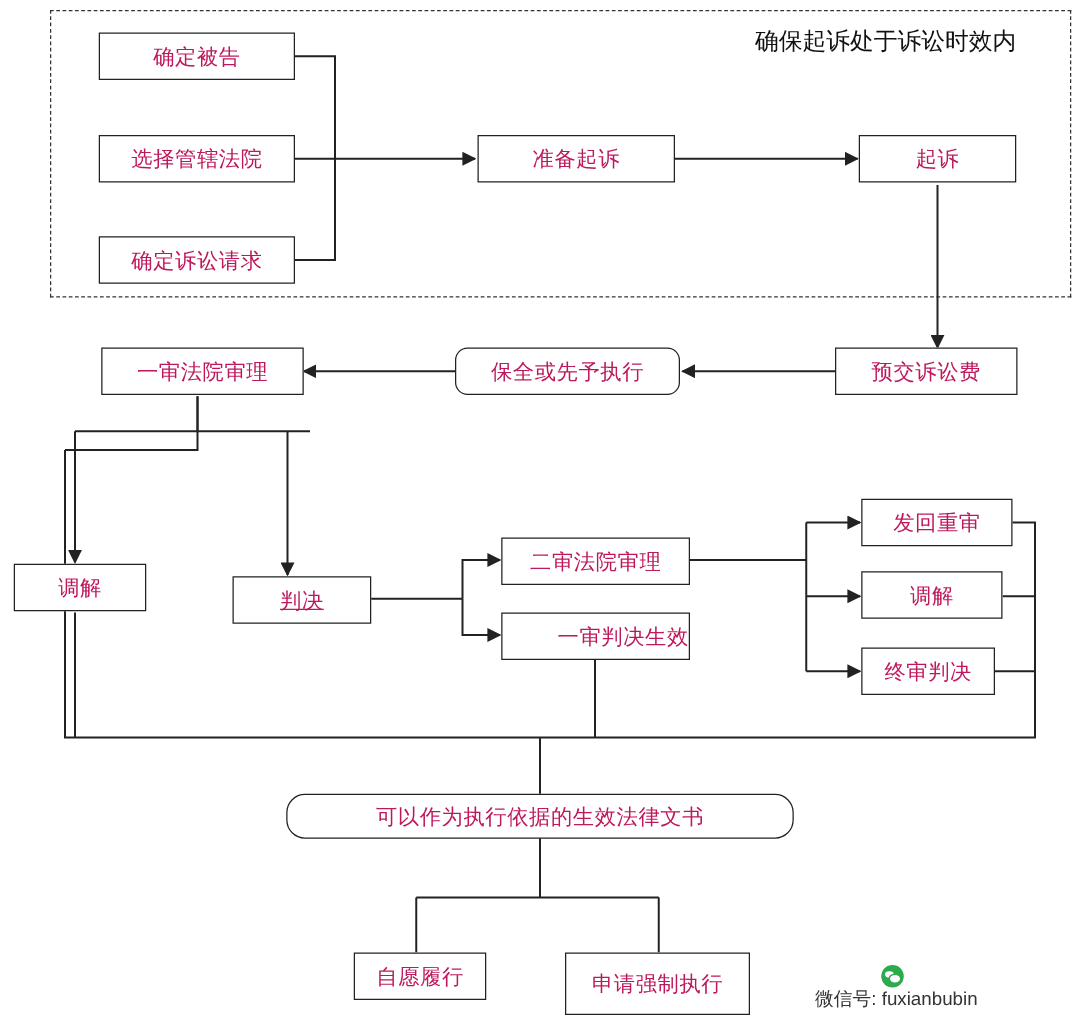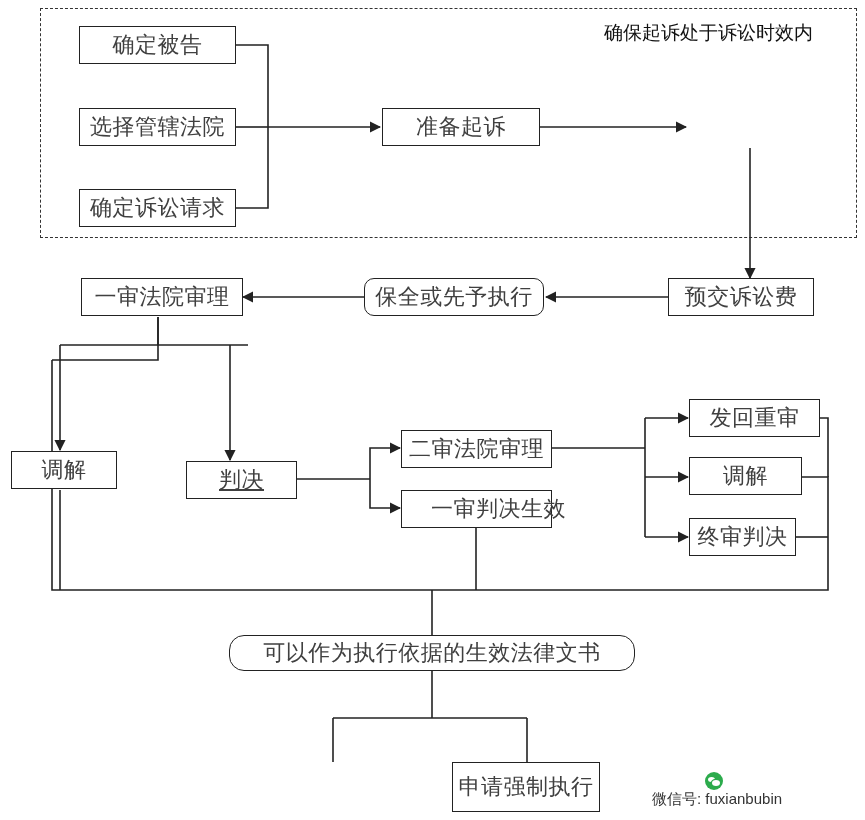--- a/index.html
+++ b/index.html
@@ -26,22 +26,22 @@
     pointer-events: none;
   }
   .node {
     position: absolute;
     box-sizing: border-box;
     border: 1.6px solid #222222;
     background: #ffffff;
     display: flex;
     align-items: center;
     justify-content: center;
-    font-size: 22px;
-    color: #404040;
+    font-size: 17px;
+    color: #be185d;
     letter-spacing: 0.5px;
     white-space: nowrap;
   }
   .dashed-group {
     position: absolute;
     box-sizing: border-box;
     border: 1.7px dashed #333333;
     background: transparent;
   }
   .note {
@@ -152,31 +152,33 @@
       <path d="M 527 718 L 527 762"></path>
     </g>
   </svg>
 
   <div class="note" style="left:604px; top:20px;">确保起诉处于诉讼时效内</div>
 
   <div class="node" style="left:79px;  top:26px;  width:157px; height:38px;">确定被告</div>
   <div class="node" style="left:79px;  top:108px; width:157px; height:38px;">选择管辖法院</div>
   <div class="node" style="left:79px;  top:189px; width:157px; height:38px;">确定诉讼请求</div>
   <div class="node" style="left:382px; top:108px; width:158px; height:38px;">准备起诉</div>
+  <div class="node" style="left:687px; top:108px; width:126px; height:38px;">起诉</div>
   <div class="node" style="left:668px; top:278px; width:146px; height:38px;">预交诉讼费</div>
   <div class="node" style="left:364px; top:278px; width:180px; height:38px;border-radius:10px;">保全或先予执行</div>
   <div class="node" style="left:81px;  top:278px; width:162px; height:38px;text-align:center;">一审法院审理</div>
   <div class="node" style="left:11px;  top:451px; width:106px; height:38px;">调解</div>
   <div class="node" style="left:186px; top:461px; width:111px;  height:38px;text-decoration:underline;">判决</div>
   <div class="node" style="left:401px; top:430px; width:151px; height:38px;">二审法院审理</div>
   <div class="node" style="left:401px; top:490px; width:151px; height:38px;padding-left:44px;">一审判决生效</div>
-  <div class="node" style="left:689px; top:399px; width:131px; height:38px;">发回重审</div>
+  <div class="node" style="left:689px; top:399px; width:121px; height:38px;">发回重审</div>
   <div class="node" style="left:689px; top:457px; width:113px; height:38px;">调解</div>
   <div class="node" style="left:689px; top:518px; width:107px; height:38px;">终审判决</div>
   <div class="node" style="left:229px; top:635px; width:406px; height:36px;border-radius:15px;">可以作为执行依据的生效法律文书</div>
+  <div class="node" style="left:283px; top:762px; width:106px; height:38px;">自愿履行</div>
   <div class="node" style="left:452px; top:762px; width:148px; height:50px;">申请强制执行</div>
 
   <div class="watermark" style="left:652px; top:772px;flex-direction:column;">
     <span class="wm-logo"></span>
     <span>微信号: fuxianbubin</span>
   </div>
 
 </div>
 
 </body></html>

